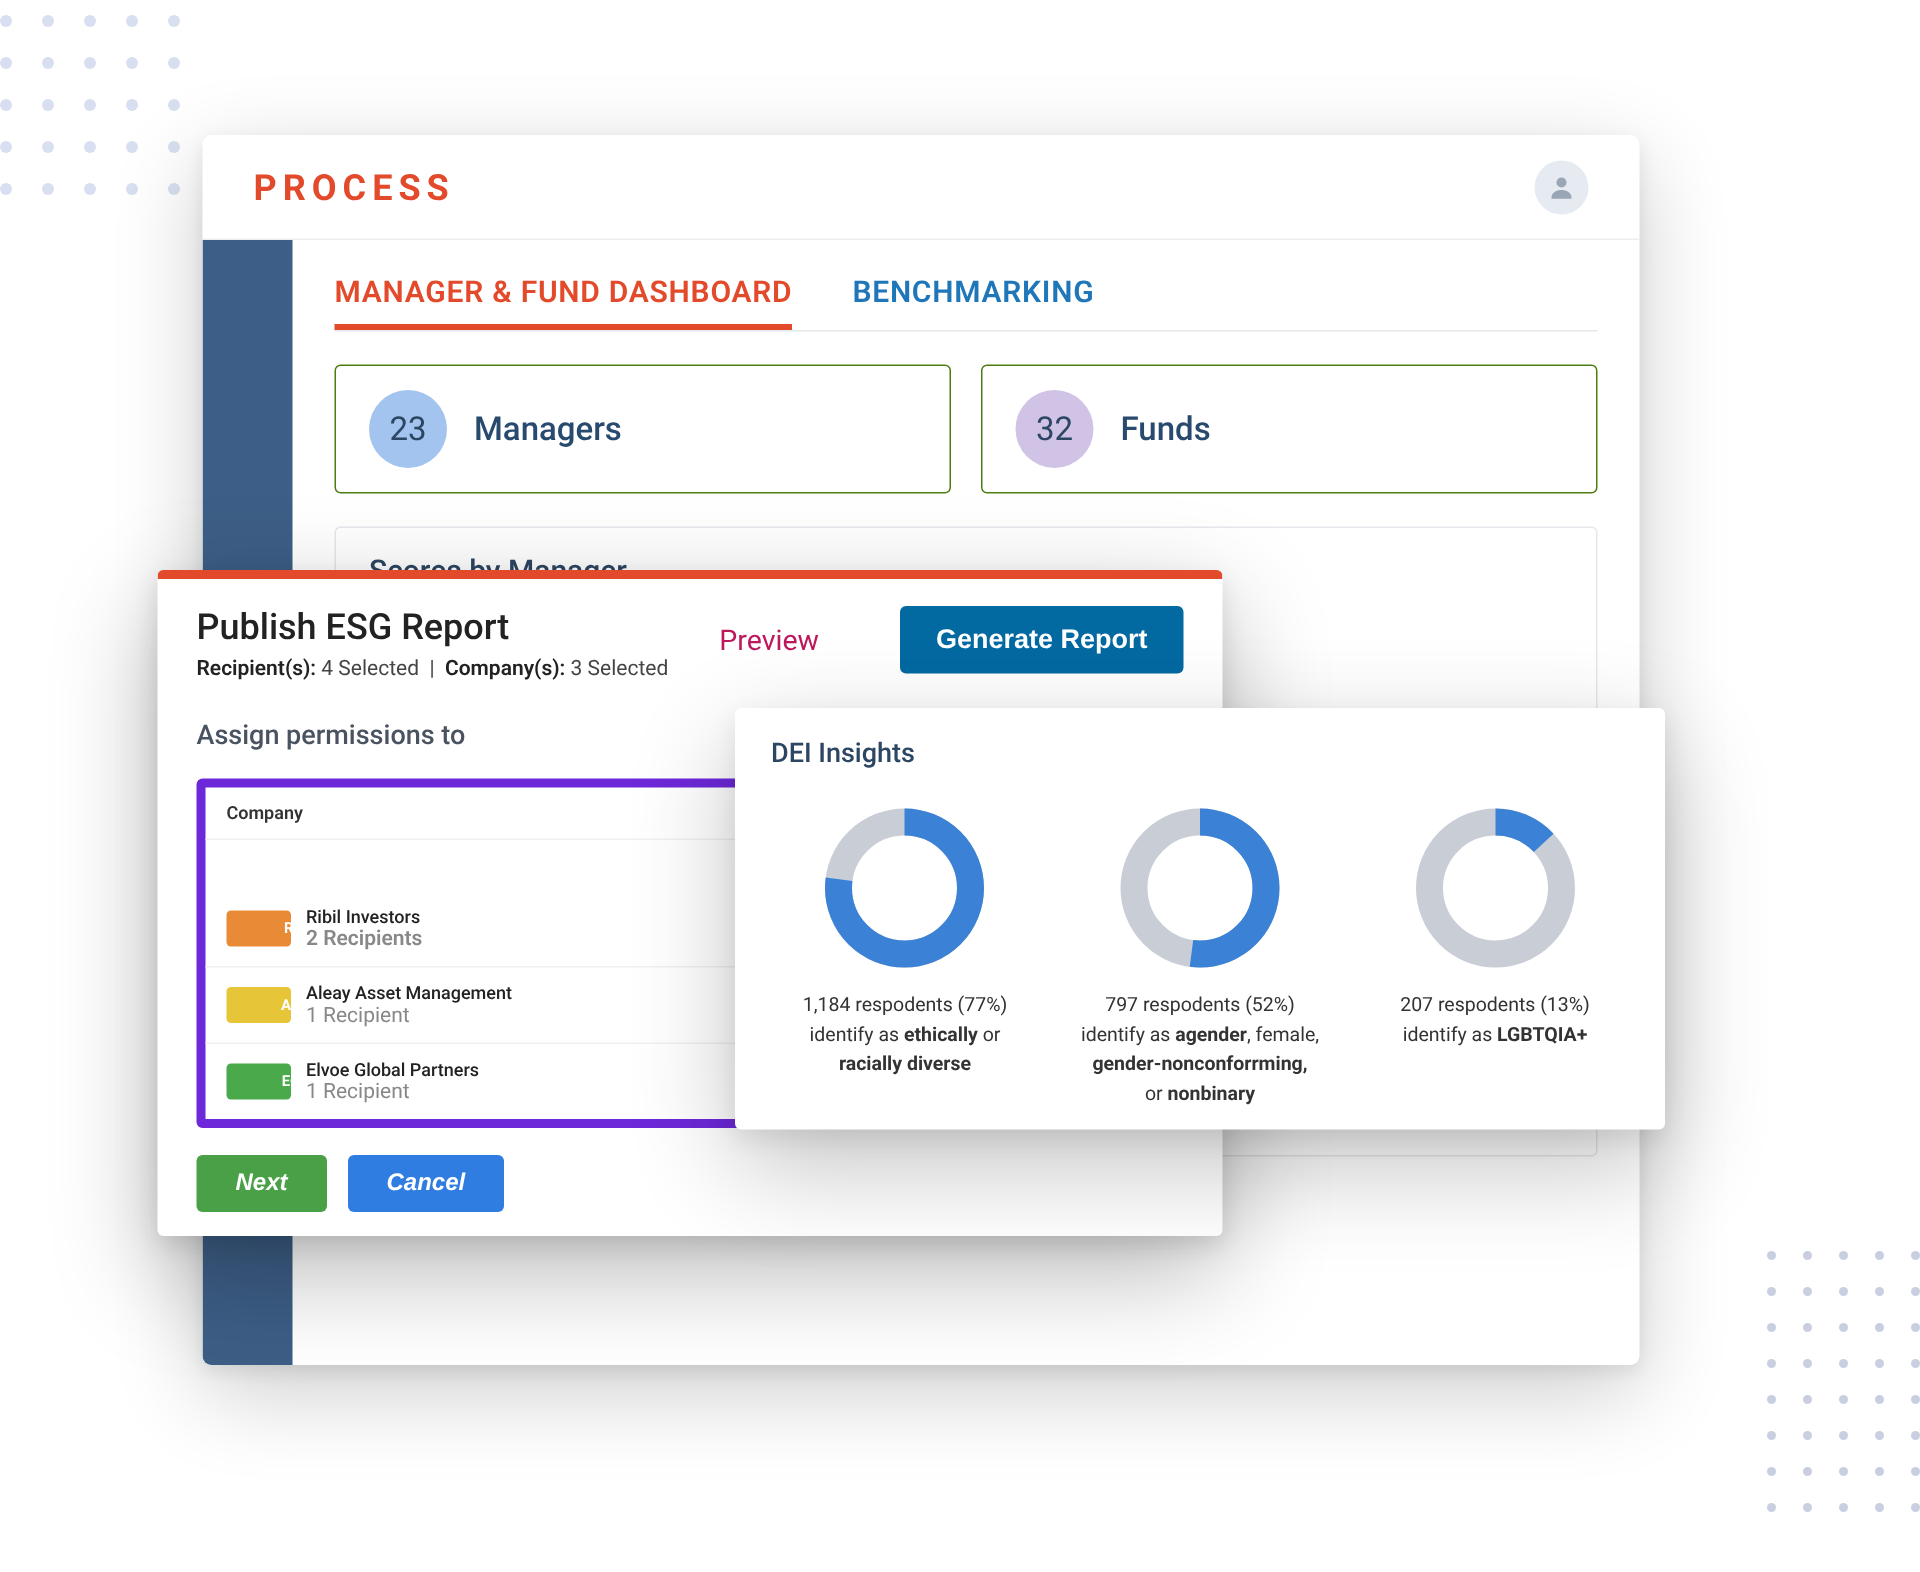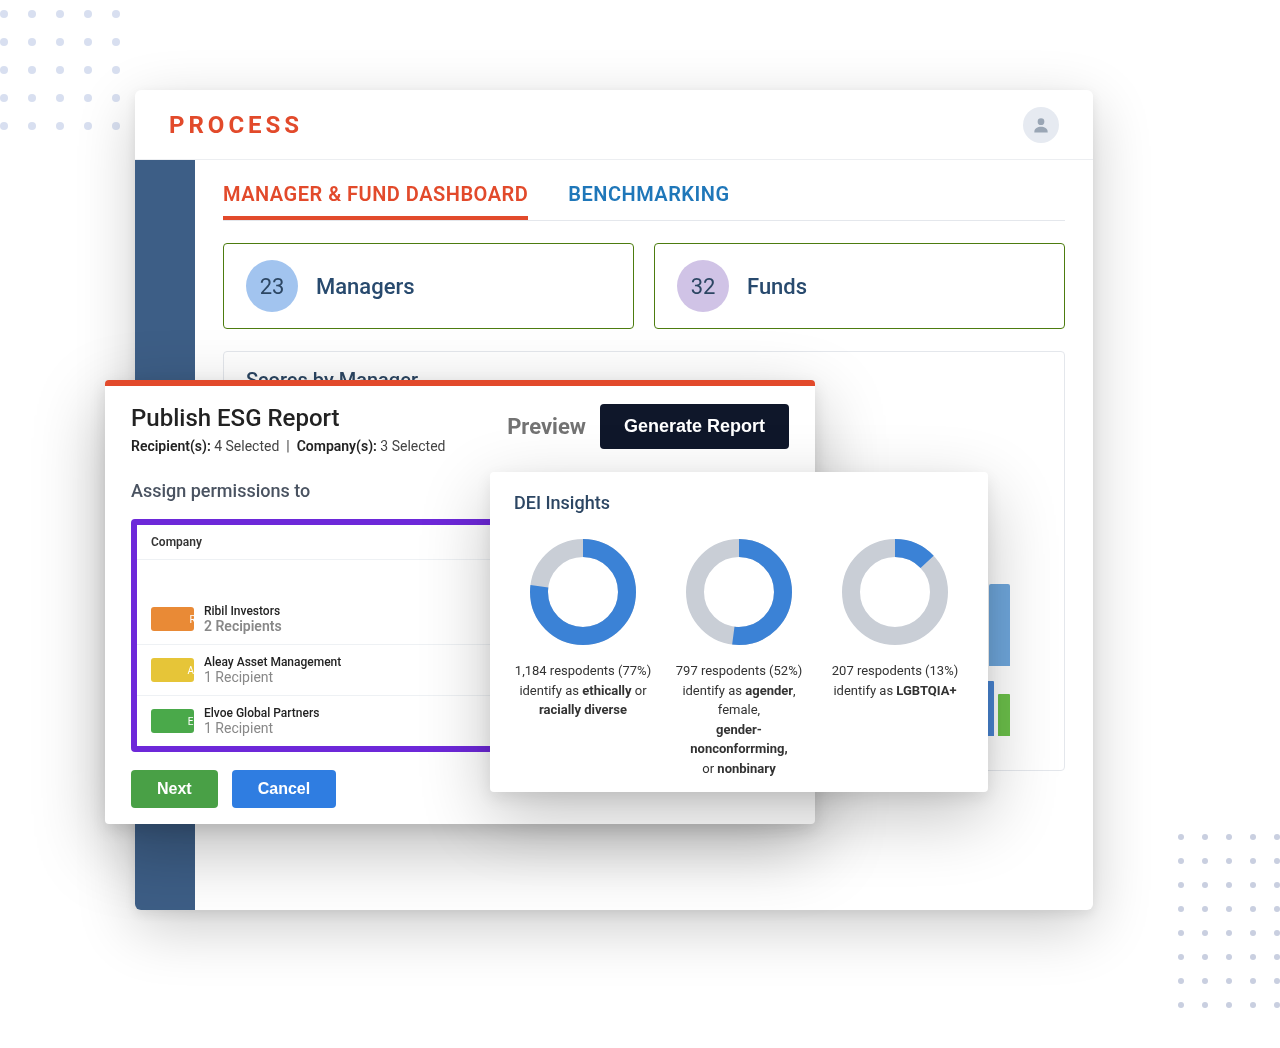--- a/index.html
+++ b/index.html
@@ -102,51 +102,51 @@
     border-top:6px solid #e24a2b;
     border-radius:4px;
     box-shadow: 0 24px 70px rgba(0,0,0,.28), 0 6px 16px rgba(0,0,0,.10);
     padding-bottom: 16px;
   }
   .esg-head { padding: 18px 26px 14px; display:flex; justify-content:space-between; align-items:flex-start;}
   .esg-title { font-size:24px; font-weight:500; color:#222; margin-bottom:6px;}
   .esg-sub { font-size:14px; color:#444; }
   .esg-sub b { font-weight:600; color:#222;}
   .esg-actions { display:flex; gap:14px; align-items:center;}
-  .link-preview { color:#737373; font-weight:700; font-size:22px; cursor:pointer;}
+  .link-preview { color:#be185d; font-weight:400; font-size:19px; cursor:pointer;}
   .btn-green {
-    background:#0f172a; color:#fff; border:none; border-radius:4px;
-    padding: 12px 24px; font-size:18px; font-weight:600; cursor:pointer;
+    background:#0369a1; color:#fff; border:none; border-radius:4px;
+    padding: 12px 24px; font-size:18px; font-weight:600; cursor:pointer;margin-left:40px;
   }
   .esg-section-title { padding: 12px 26px 10px; font-size:18px; color:#4a5361; font-weight:500;}
   .perm-table {
     margin: 8px 26px 14px; border:6px solid #6d28d9; border-radius:4px;
     font-size:12px; color:#333;
   }
   .perm-row { display:grid; grid-template-columns: 1fr 40px 40px 40px; align-items:center; padding:10px 14px; border-top:1px solid #eef1f4;}
   .perm-row:first-child { border-top:none; font-weight:600; color:#333;}
   .perm-row .cell { display:flex; justify-content:center; }
   .company-cell { display:flex; align-items:center; gap:10px;}
-  .co-badge { width:24px; height:24px; border-radius:3px; display:flex; align-items:center; justify-content:center; color:#fff; font-size:10px; font-weight:400;padding-left:43px;}
+  .co-badge { width:24px; height:24px; border-radius:3px; display:flex; align-items:center; justify-content:center; color:#fff; font-size:10px; font-weight:700;padding-left:43px;}
   .co-info .name { font-size:12px; font-weight:500; color:#222;}
   .co-info .sub { font-size:14px; color:#888;}
   .chk { width:14px; height:14px; border:1px solid #b7bec8; border-radius:2px; display:inline-block; position:relative; background:#fff; cursor:pointer;}
   .chk.checked { background:#2f7de1; border-color:#2f7de1;}
   .chk.checked::after { content:""; position:absolute; left:3px; top:0px; width:4px; height:8px; border:solid #fff; border-width:0 2px 2px 0; transform:rotate(42deg);}
   .hicon { width:14px; height:14px; display:inline-block; color:#222;}
   .esg-footer { display:flex; gap:14px; padding: 4px 26px 0;}
-  .btn { border:none; border-radius:4px; padding:10px 26px; font-size:16px; font-weight:600; cursor:pointer; color:#fff;}
+  .btn { border:none; border-radius:4px; padding:10px 26px; font-size:16px; font-weight:600; cursor:pointer; color:#fff;font-style:italic;}
   .btn.next { background:#49a046;}
   .btn.cancel { background:#2f7de1;}
 
   
   .dei-card {
     position:absolute;
     top: 472px; left: 490px;
-    width: 498px;
+    width: 620px;
     background:#fff;
     border-radius:4px;
     box-shadow: 0 24px 70px rgba(0,0,0,.24), 0 6px 16px rgba(0,0,0,.08);
     padding: 20px 24px 14px;
   }
   .dei-title { font-size:18px; color:#2c4663; font-weight:500; margin-bottom:24px;}
   .dei-row { display:flex; gap:18px; justify-content:space-between;}
   .dei-item { flex:1; text-align:center; font-size:13px; color:#333; line-height:1.5;}
   .donut { width:110px; height:110px; margin: 0 auto 14px; position:relative;}
   .donut svg { transform: rotate(-90deg); }

